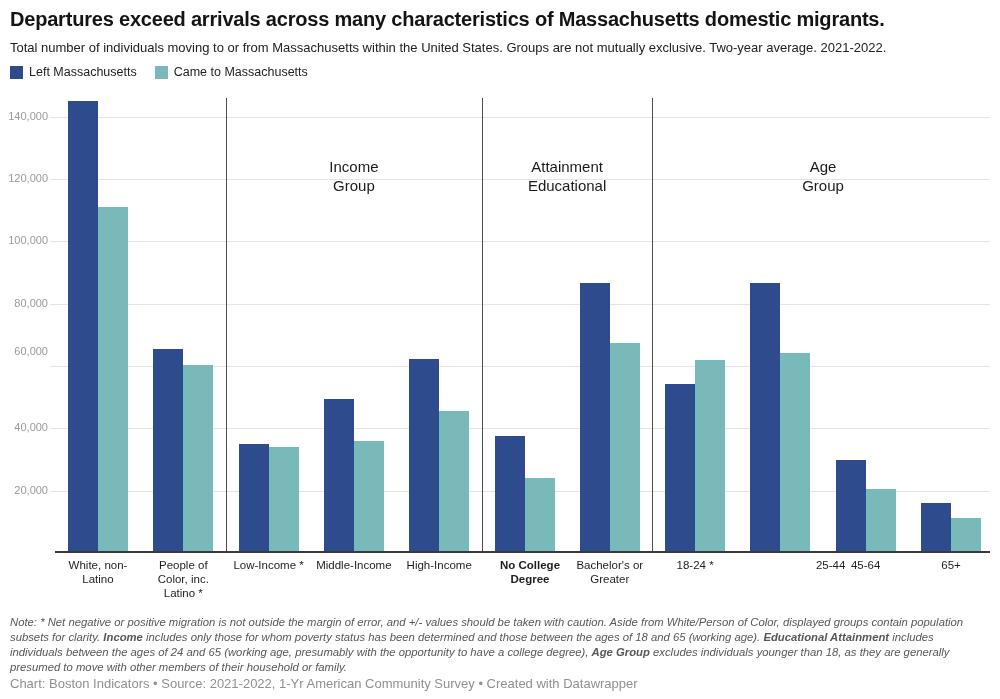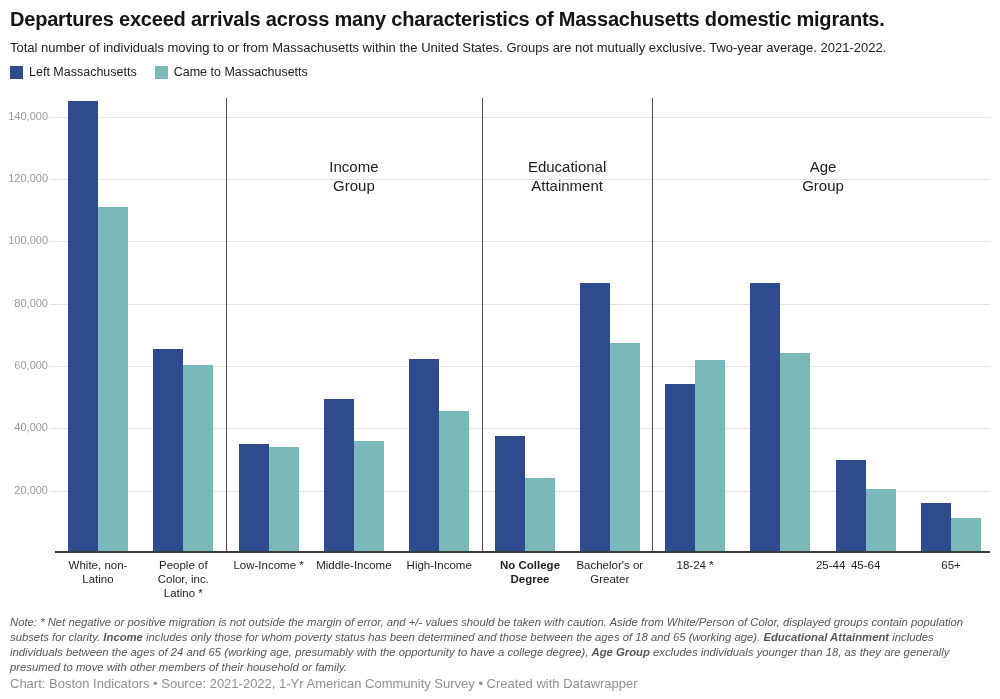--- a/index.html
+++ b/index.html
@@ -41,43 +41,43 @@
       </div>
       <div class="legend-item">
         <div class="swatch" style="background: rgb(121, 185, 186);"></div>
         <div>Came to Massachusetts</div>
       </div>
     </div>
 
   <div id="y-axis">
       <div class="ytick" style="top: 388.7px;">20,000</div>
       <div class="ytick" style="top: 326.4px;">40,000</div>
-      <div class="ytick" style="top: 264px;">60,000</div>
+      <div class="ytick" style="top: 250px;">60,000</div>
       <div class="ytick" style="top: 201.7px;">80,000</div>
       <div class="ytick" style="top: 139.4px;">100,000</div>
       <div class="ytick" style="top: 77.1px;">120,000</div>
       <div class="ytick" style="top: 14.8px;">140,000</div>
     </div>
   <div id="plot">
       <div class="gridline" style="top: 395.7px;"></div>
       <div class="gridline" style="top: 333.4px;"></div>
       <div class="gridline" style="top: 271.1px;"></div>
       <div class="gridline" style="top: 208.7px;"></div>
       <div class="gridline" style="top: 146.4px;"></div>
       <div class="gridline" style="top: 84.1px;"></div>
       <div class="gridline" style="top: 21.8px;"></div>
       <div class="separator" style="left: 170.9px; background: rgb(78, 78, 78);"></div>
       <div class="group-label" style="left: 298.9px;">
         <div>Income</div>
         <div>Group</div>
       </div>
       <div class="separator" style="left: 426.8px; background: rgb(78, 78, 78);"></div>
       <div class="group-label" style="left: 512.1px;">
+        <div>Attainment</div>
         <div>Educational</div>
-        <div>Attainment</div>
       </div>
       <div class="separator" style="left: 597.4px; background: rgb(78, 78, 78);"></div>
       <div class="group-label" style="left: 768px;">
         <div>Age</div>
         <div>Group</div>
       </div>
       <div class="bar" title="White, non-Latino — Left Massachusetts: 145,000" style="left: 13px; height: 449.8px; background: rgb(46, 75, 142);"></div>
       <div class="bar" title="White, non-Latino — Came to Massachusetts: 111,000" style="left: 43px; height: 344.3px; background: rgb(121, 185, 186);"></div>
       <div class="bar" title="People of Color, inc. Latino * — Left Massachusetts: 65,000" style="left: 98.3px; height: 201.6px; background: rgb(46, 75, 142);"></div>
       <div class="bar" title="People of Color, inc. Latino * — Came to Massachusetts: 60,000" style="left: 128.3px; height: 186.1px; background: rgb(121, 185, 186);"></div>

